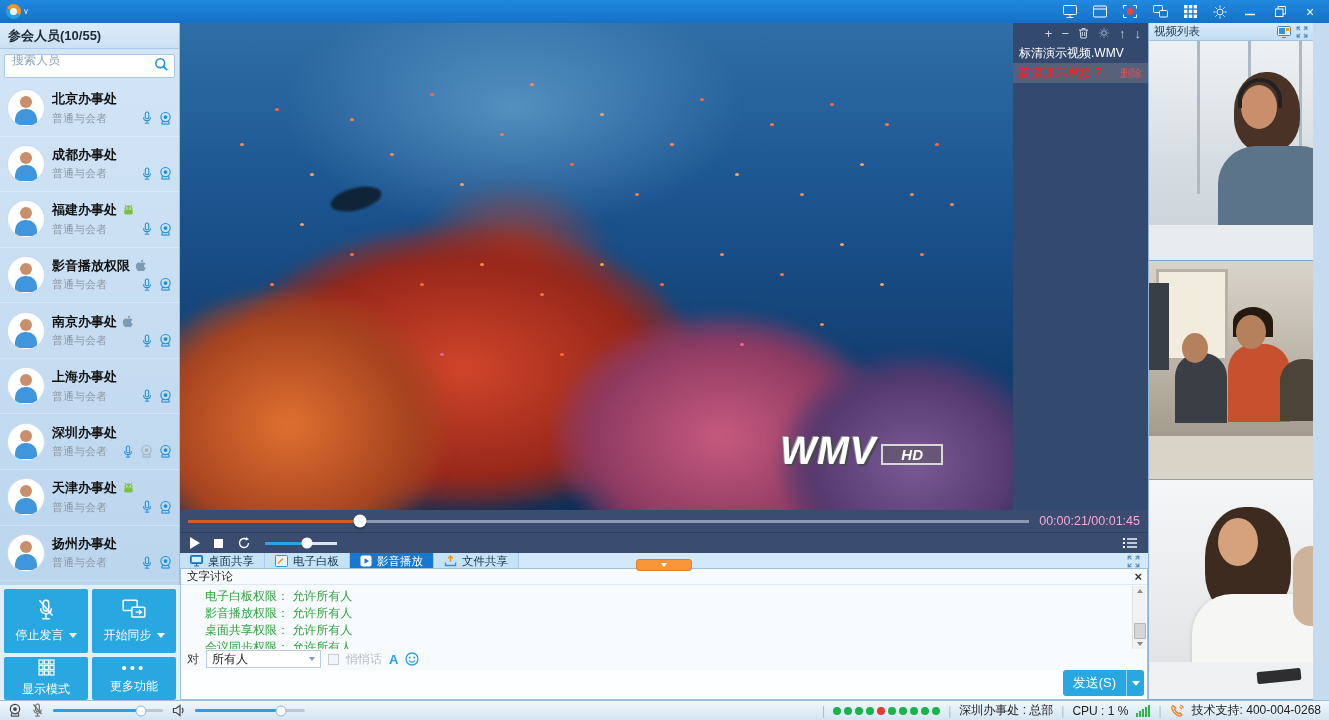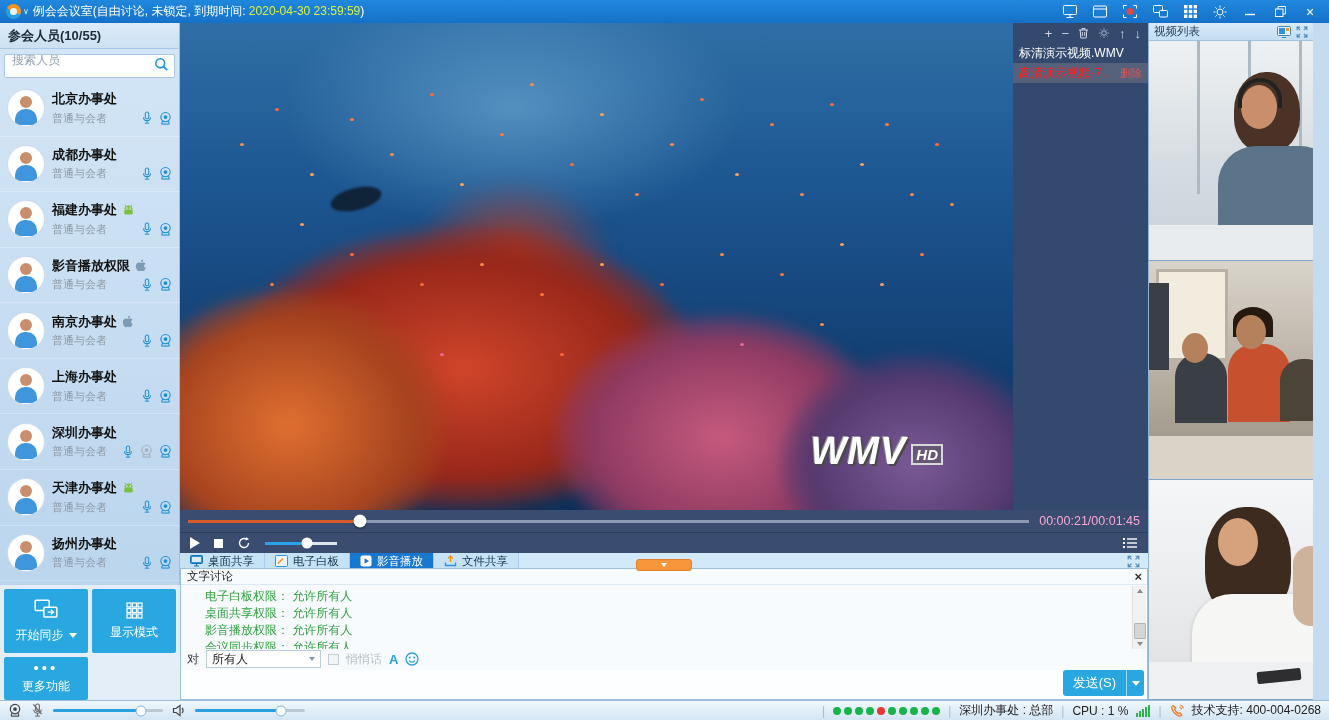--- a/index.html
+++ b/index.html
@@ -74,21 +74,21 @@
     620px 170px 0 #ff8a4a,650px 80px 0 #ff6a3a,680px 140px 0 #ffa05a,705px 100px 0 #ff7a40,
     730px 170px 0 #ff8a4a,755px 120px 0 #ff6a3a,660px 220px 0 #ffa05a,600px 250px 0 #ff7a40,
     540px 230px 0 #ff8a4a,480px 260px 0 #ff6a3a,420px 240px 0 #ffa05a,360px 270px 0 #ff7a40,
     300px 240px 0 #ff8a4a,240px 260px 0 #ff6a3a,700px 260px 0 #ffa05a,740px 230px 0 #ff7a40,
     770px 180px 0 #ff8a4a,170px 230px 0 #ff6a3a,120px 200px 0 #ffa05a,90px 260px 0 #ff7a40,
     640px 300px 0 #ff8a4a,560px 320px 0 #e96a9a,380px 330px 0 #ff6a3a,260px 330px 0 #e96a9a; }
   .wmv-logo { position:absolute; right:70px; bottom:42px; display:flex; align-items:flex-end; gap:5px; }
   .wmv-main { font-size:38px; font-weight:bold; font-style:italic; color:#fff; letter-spacing:1px;
     text-shadow:2px 2px 0 #4a4a4a, -1px -1px 0 #9a9a9a; line-height:0.9; }
   .wmv-hd { border:2px solid #d8d8d8; color:#fff; font-weight:bold; font-style:italic; font-size:15px;
-    padding:0 3px; background:rgba(90,90,90,.45); margin-bottom:3px; }
+    padding:0 18px; background:rgba(90,90,90,.45); margin-bottom:3px; }
 
   
   .playlist { position:absolute; left:1013px; top:23px; width:135px; height:487px; background:#33496e; }
   .pl-toolbar { height:20px; display:flex; align-items:center; justify-content:flex-end; gap:9px; padding-right:7px;
     color:#cfd8e8; font-size:13px; }
   .pl-tico { cursor:pointer; line-height:1; display:flex; align-items:center; }
   .pl-item { height:20px; line-height:20px; padding:0 6px; color:#fff; font-size:12px; white-space:nowrap;
     overflow:hidden; cursor:pointer; display:flex; }
   .pl-item .pl-name { overflow:hidden; text-overflow:ellipsis; }
   .pl-item.selected { background:#55607a; }
@@ -199,21 +199,20 @@
   svg { display:block; }
 </style>
 </head>
 <body>
 
 <div class="app">
 
   <div class="titlebar">
     <div class="logo"></div>
     <span class="logo-chevron">∨</span>
-    <span class="tb-title"><span>例会会议室(自由讨论, 未锁定, 到期时间: </span><span class="expiry">2020-04-30 23:59:59</span><span>)</span></span>
     <div class="tb-icons">
       <span class="tb-ico">
           <svg width="16" height="15" viewBox="0 0 16 15">
             <rect x="1.5" y="1.5" width="13" height="9" rx="1" fill="none" stroke="#fff"></rect>
             <line x1="8" y1="10.5" x2="8" y2="13" stroke="#fff"></line>
             <line x1="4.5" y1="13.5" x2="11.5" y2="13.5" stroke="#fff"></line>
           </svg>
         </span>
       <span class="tb-ico">
           <svg width="16" height="15" viewBox="0 0 16 15">
@@ -612,20 +611,35 @@
                   </svg>
                 </span>
           </span>
         </div>
       </div>
     </div>
   </div>
   </div>
 
   <div class="actions">
+    <div class="abtn">
+      <span>
+          <svg width="22" height="24" viewBox="0 0 20 22">
+            <rect x="7.5" y="2" width="5" height="10" rx="2.5" fill="none" stroke="#fff" stroke-width="1.4"></rect>
+            <path d="M5 9.5 a5 5 0 0 0 10 0" fill="none" stroke="#fff" stroke-width="1.4"></path>
+            <line x1="10" y1="14.5" x2="10" y2="18" stroke="#fff" stroke-width="1.4"></line>
+            <line x1="6.5" y1="19" x2="13.5" y2="19" stroke="#fff" stroke-width="1.4"></line>
+            <line x1="4" y1="2" x2="16" y2="16" stroke="#fff" stroke-width="1.4"></line>
+          </svg>
+        </span>
+      <span class="albl">
+          <span>停止发言</span>
+          <span class="caret"></span>
+        </span>
+    </div>
     <div class="abtn">
       <span>
           <svg width="26" height="24" viewBox="0 0 24 22">
             <rect x="2" y="2" width="13" height="9.5" rx="1" fill="none" stroke="#fff" stroke-width="1.4"></rect>
             <rect x="10" y="8.5" width="12" height="9" rx="1" fill="#29a7e1" stroke="#fff" stroke-width="1.4"></rect>
             <path d="M13.5 13 h5 m-2 -2.2 l2.4 2.2 -2.4 2.2" fill="none" stroke="#fff" stroke-width="1.2"></path>
           </svg>
         </span>
       <span class="albl">
           <span>开始同步</span>
@@ -807,22 +821,22 @@
       <span class="caret"></span>
     </div>
 
   <div class="chat">
     <div class="chat-header">
       <span>文字讨论</span>
       <span class="chat-close">×</span>
     </div>
     <div class="chat-msgs">
       <div class="chat-msg">电子白板权限： 允许所有人</div>
+      <div class="chat-msg">影音播放权限： 允许所有人</div>
       <div class="chat-msg">桌面共享权限： 允许所有人</div>
-      <div class="chat-msg">影音播放权限： 允许所有人</div>
       <div class="chat-msg">会议同步权限： 允许所有人</div>
     </div>
     <div class="chat-scroll">
       <span class="scr-arrow scr-up">
           <span class="tri-up"></span>
         </span>
       <span class="scr-thumb"></span>
       <span class="scr-arrow scr-down">
           <span class="tri-down"></span>
         </span>

